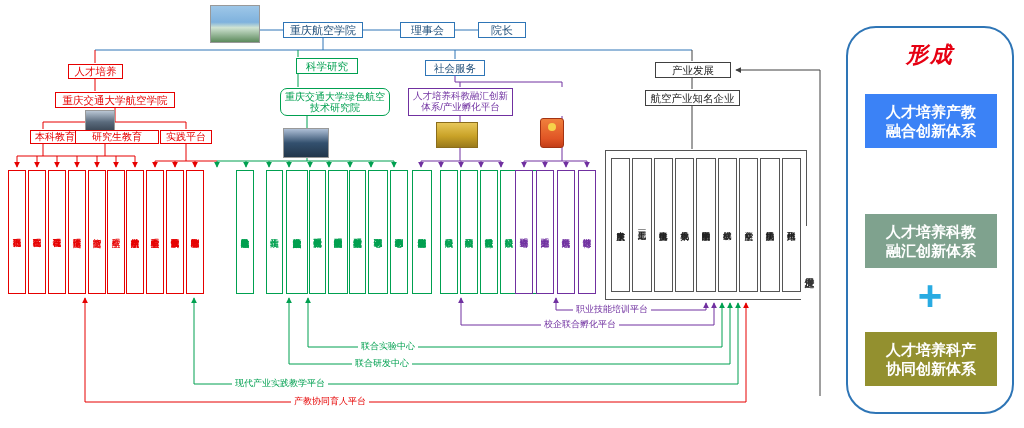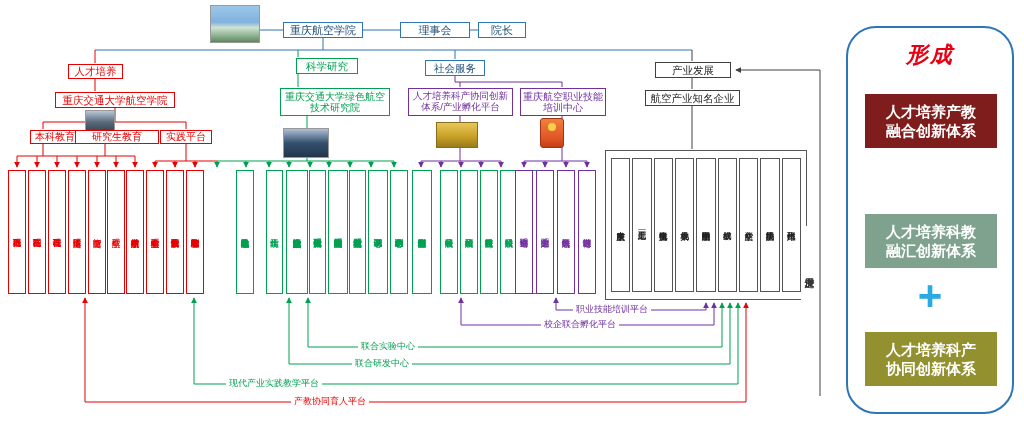--- a/index.html
+++ b/index.html
@@ -38,21 +38,21 @@
         display:flex;align-items:center;justify-content:center;background:#fff;}
 
   #panel{position:absolute;left:846px;top:26px;width:168px;height:388px;border:2.5px solid #2E75B6;
         border-radius:30px;box-sizing:border-box;background:#fff;z-index:2;}
   #panel .ptitle{position:absolute;left:0;right:0;top:12px;text-align:center;font-size:22px;
         font-weight:bold;font-style:italic;color:#E60012;letter-spacing:2px;}
   .sysbox{position:absolute;left:17px;width:132px;height:54px;display:flex;align-items:center;
         justify-content:center;text-align:center;color:#fff;font-weight:bold;font-size:15px;
         line-height:19px;}
   .sysbox span{display:inline-block;max-width:6.2em;}
-  .sys1{top:66px;background:#7f1d1d;}
+  .sys1{top:66px;background:#3b82f6;}
   .sys2{top:186px;background:#7FA28E;}
   .sys3{top:304px;background:#93902F;}
   .plus{position:absolute;left:0;right:0;top:244px;text-align:center;font-size:42px;line-height:48px;
         font-weight:900;color:#29ABE2;}
 
   .ph-campus{background:linear-gradient(180deg,#9ec7e8 0%,#7fb2dd 45%,#cfe3d2 60%,#5c8a5c 100%);}
   .ph-school{background:linear-gradient(180deg,#b9c6d4 0%,#5a6b7d 55%,#3a4654 100%);}
   .ph-inst{background:linear-gradient(180deg,#aebfd6 0%,#33506e 50%,#22364a 100%);}
   .ph-plaque{background:linear-gradient(180deg,#e7c75a 0%,#c9a227 55%,#9a7a1c 100%);border-color:#8a6d1c;}
   .ph-badge{background:linear-gradient(180deg,#f0803c 0%,#e05525 70%,#c33e18 100%);border-color:#a33312;border-radius:3px;}
@@ -170,21 +170,21 @@
   <div class="photo ph-school" style="left:85px;top:110px;width:30px;height:22px;"></div>
   <div class="photo ph-inst" style="left:283px;top:128px;width:46px;height:30px;"></div>
   <div class="photo ph-plaque" style="left:436px;top:122px;width:42px;height:26px;"></div>
   <div class="photo ph-badge" style="left:540px;top:118px;width:24px;height:30px;">
       <i></i>
     </div>
 
   <div class="hbox c-blue" style="left:283px;top:22px;width:80px;height:16px;font-size:11px;">
       <span>重庆航空学院</span>
     </div>
-  <div class="hbox c-blue" style="left:400px;top:22px;width:70px;height:16px;font-size:11px;">
+  <div class="hbox c-blue" style="left:400px;top:22px;width:55px;height:16px;font-size:11px;">
       <span>理事会</span>
     </div>
   <div class="hbox c-blue" style="left:478px;top:22px;width:48px;height:16px;font-size:11px;">
       <span>院长</span>
     </div>
 
   <div class="hbox c-red" style="left:68px;top:64px;width:55px;height:15px;font-size:10.5px;">
       <span>人才培养</span>
     </div>
   <div class="hbox c-green" style="left:268px;top:58px;width:62px;height:16px;font-size:10.5px;">
@@ -193,28 +193,25 @@
   <div class="hbox c-blue" style="left:425px;top:60px;width:60px;height:16px;font-size:10.5px;">
       <span>社会服务</span>
     </div>
   <div class="hbox c-black" style="left:655px;top:62px;width:76px;height:16px;font-size:10.5px;">
       <span>产业发展</span>
     </div>
 
   <div class="hbox c-red" style="left:55px;top:92px;width:120px;height:16px;font-size:10.5px;">
       <span>重庆交通大学航空学院</span>
     </div>
-  <div class="hbox c-green" style="left:252px;top:88px;width:110px;height:28px;font-size:10px;">
+  <div class="hbox c-green" style="left:252px;top:88px;width:110px;height:28px;font-size:10px;border-radius:7px;">
       <span>重庆交通大学绿色航空技术研究院</span>
     </div>
   <div class="hbox c-purple" style="left:408px;top:88px;width:105px;height:28px;font-size:9.5px;">
-      <span>人才培养科产协同创新体系/产业孵化平台</span>
-    </div>
-  <div class="hbox c-purple" style="left:520px;top:88px;width:86px;height:28px;font-size:10px;">
-      <span>重庆航空职业技能培训中心</span>
+      <span>人才培养科教融汇创新体系/产业孵化平台</span>
     </div>
   <div class="hbox c-black" style="left:645px;top:90px;width:95px;height:16px;font-size:10.5px;">
       <span>航空产业知名企业</span>
     </div>
 
   <div class="hbox c-red" style="left:30px;top:130px;width:50px;height:14px;font-size:10px;">
       <span>本科教育</span>
     </div>
   <div class="hbox c-red" style="left:75px;top:130px;width:84px;height:14px;font-size:10px;">
       <span>研究生教育</span>
@@ -338,21 +335,21 @@
       </div>
     <div class="vcell">
         <span>广州飞机维修</span>
       </div>
   </div>
 
   <div class="plabel" style="left:612px;top:304px;color:#7030A0;"><span>职业技能培训平台</span></div>
   <div class="plabel" style="left:580px;top:319px;color:#7030A0;"><span>校企联合孵化平台</span></div>
   <div class="plabel" style="left:388px;top:341px;color:#00A050;"><span>联合实验中心</span></div>
   <div class="plabel" style="left:382px;top:358px;color:#00A050;"><span>联合研发中心</span></div>
-  <div class="plabel" style="left:274px;top:378px;color:#00A050;"><span>现代产业实践教学平台</span></div>
+  <div class="plabel" style="left:280px;top:378px;color:#00A050;"><span>现代产业实践教学平台</span></div>
   <div class="plabel" style="left:330px;top:396px;color:#E60000;"><span>产教协同育人平台</span></div>
 
   <div class="promote">
       <span>促进产业发展</span>
     </div>
 
   <div id="panel">
     <div class="ptitle">形成</div>
     <div class="sysbox sys1">
         <span>人才培养产教融合创新体系</span>

